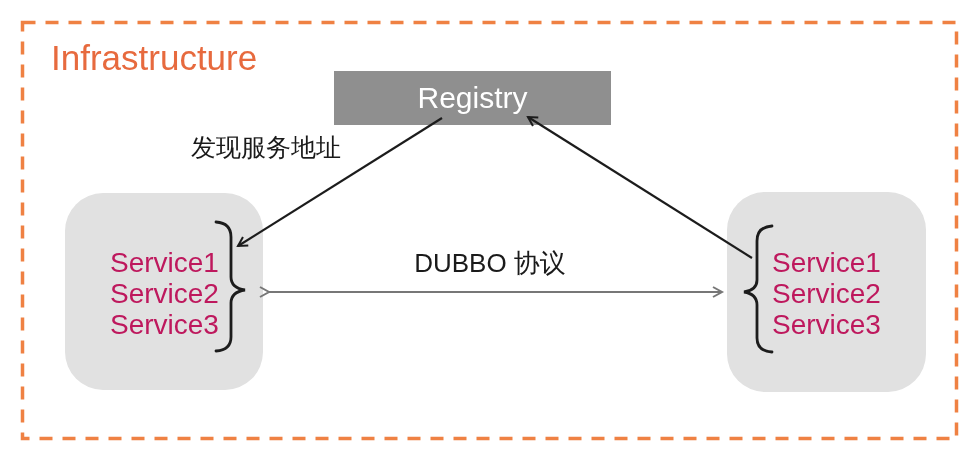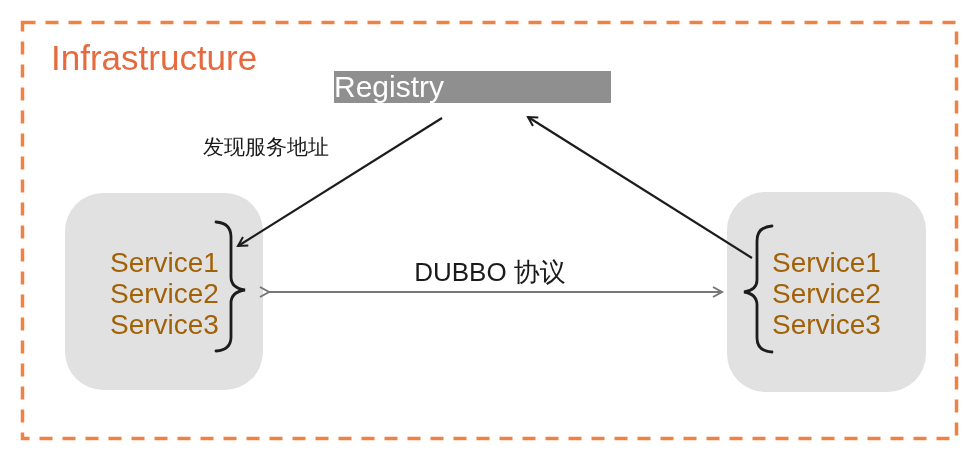--- a/index.html
+++ b/index.html
@@ -20,25 +20,25 @@
     position: absolute;
     background: #e1e1e1;
     border-radius: 38px;
     z-index: 1;
   }
   #provider-left-box  { left: 65px;  top: 193px; width: 198px; height: 197px; }
   #provider-right-box { left: 727px; top: 192px; width: 199px; height: 200px; }
 
   #registry-box {
     position: absolute;
-    left: 334px; top: 71px; width: 277px; height: 32px;
+    left: 334px; top: 71px; width: 277px; height: 54px;
     background: #8f8f8f;
     display: flex;
     align-items: center;
-    justify-content: flex-start;
+    justify-content: center;
     z-index: 1;
   }
   #registry-box .registry-label {
     color: #ffffff;
     font-size: 30px;
     line-height: 1;
   }
 
   
   #overlay {
@@ -58,32 +58,32 @@
     color: #e76a3e;
     letter-spacing: 0px;
     margin-left: 7px;
   }
 
   .service-list {
     position: absolute;
     z-index: 4;
     font-size: 28px;
     line-height: 31px;
-    color: #a16207;
+    color: #be185d;
   }
   #services-left  { left: 110px; top: 247px; }
   #services-right { left: 772px; top: 247px; }
 
   .edge-label {
     transform: translate(-50%, -50%);
     color: #1a1a1a;
   }
-  #discover-label { left: 266px; top: 147px; font-size: 21px; }
+  #discover-label { left: 266px; top: 147px; font-size: 25px; }
   #register-label { left: 700px; top: 156px; font-size: 25px; }
-  #protocol-label { left: 490px; top: 272px; font-size: 26px; }
+  #protocol-label { left: 490px; top: 263px; font-size: 26px; }
 </style>
 </head>
 <body>
 
 <div id="canvas">
 
   <div id="registry-box">
     <span class="registry-label">Registry</span>
   </div>
 

